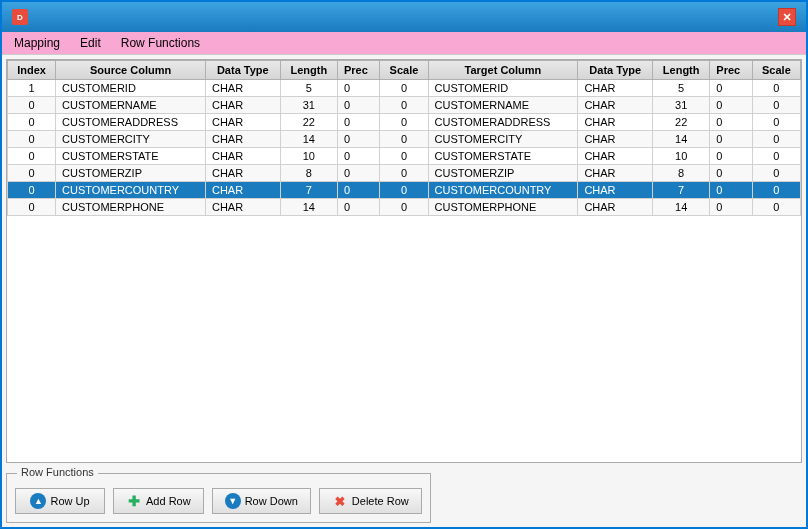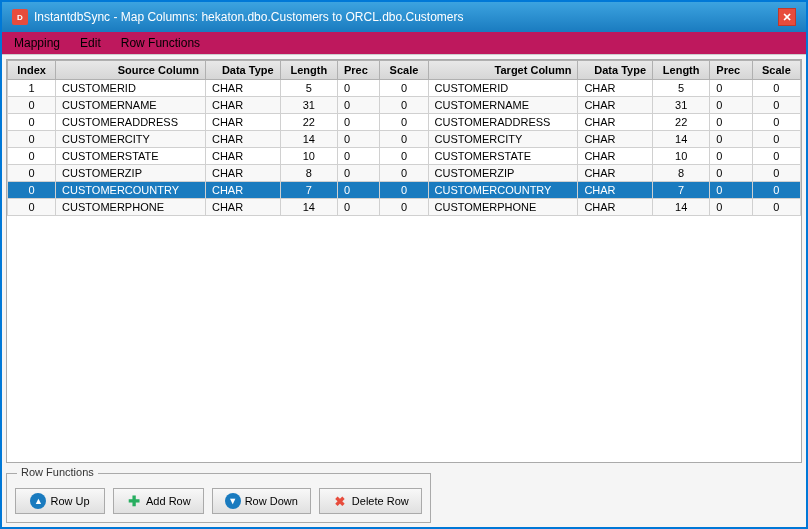--- a/index.html
+++ b/index.html
@@ -56,21 +56,21 @@
       width: 18px;
       height: 18px;
       cursor: pointer;
       display: flex;
       align-items: center;
       justify-content: center;
       font-size: 11px;
       font-weight: bold;
     }
     .menu-bar {
-      background: #be185d;
+      background: #f9a8d4;
       border-bottom: 1px solid #ccc;
       padding: 2px 4px;
       display: flex;
       gap: 4px;
     }
     .menu-item {
       padding: 2px 8px;
       cursor: pointer;
       font-size: 12px;
       color: #000;
@@ -92,21 +92,21 @@
       width: 100%;
       border-collapse: collapse;
       font-size: 11px;
     }
     thead tr {
       background: linear-gradient(to bottom, #e8e8e8, #d5d5d5);
     }
     thead th {
       border: 1px solid #b0b0b0;
       padding: 3px 6px;
-      text-align: right;
+      text-align: center;
       font-weight: bold;
       white-space: nowrap;
       color: #000;
     }
     tbody tr {
       background: white;
     }
     tbody tr:nth-child(even) {
       background: #f8f8f8;
     }
@@ -213,21 +213,20 @@
 <div class="window">
 
   <div class="title-bar">
     <div class="title-bar-left">
       <div class="title-icon">
         <svg width="14" height="14" viewBox="0 0 14 14">
             <rect x="1" y="1" width="12" height="12" fill="#e74c3c" rx="1"></rect>
             <text x="7" y="10" text-anchor="middle" fill="white" font-size="8" font-weight="bold">D</text>
           </svg>
       </div>
-      <span class="title-text">InstantdbSync - Map Columns:  hekaton.dbo.Customers  to  ORCL.dbo.Customers</span>
     </div>
     <button class="close-btn">✕</button>
   </div>
 
   <div class="menu-bar">
     <div class="menu-item">Mapping</div>
     <div class="menu-item">Edit</div>
     <div class="menu-item">Row Functions</div>
   </div>
 

